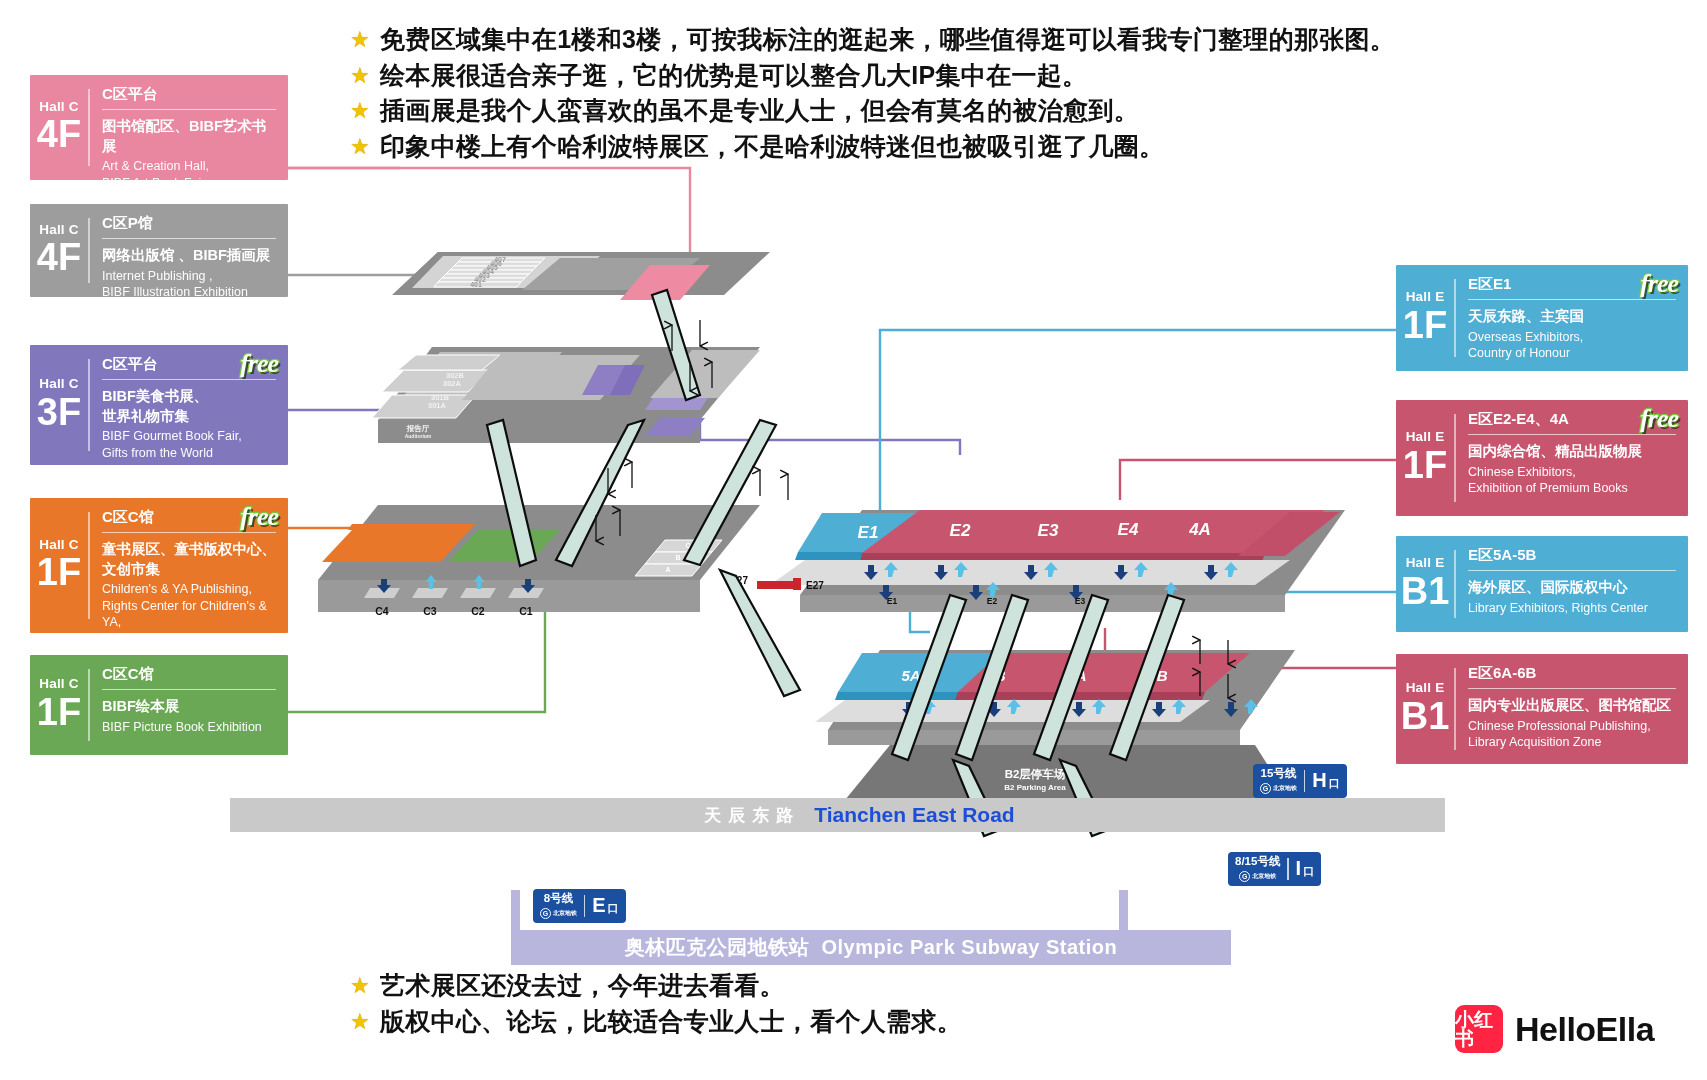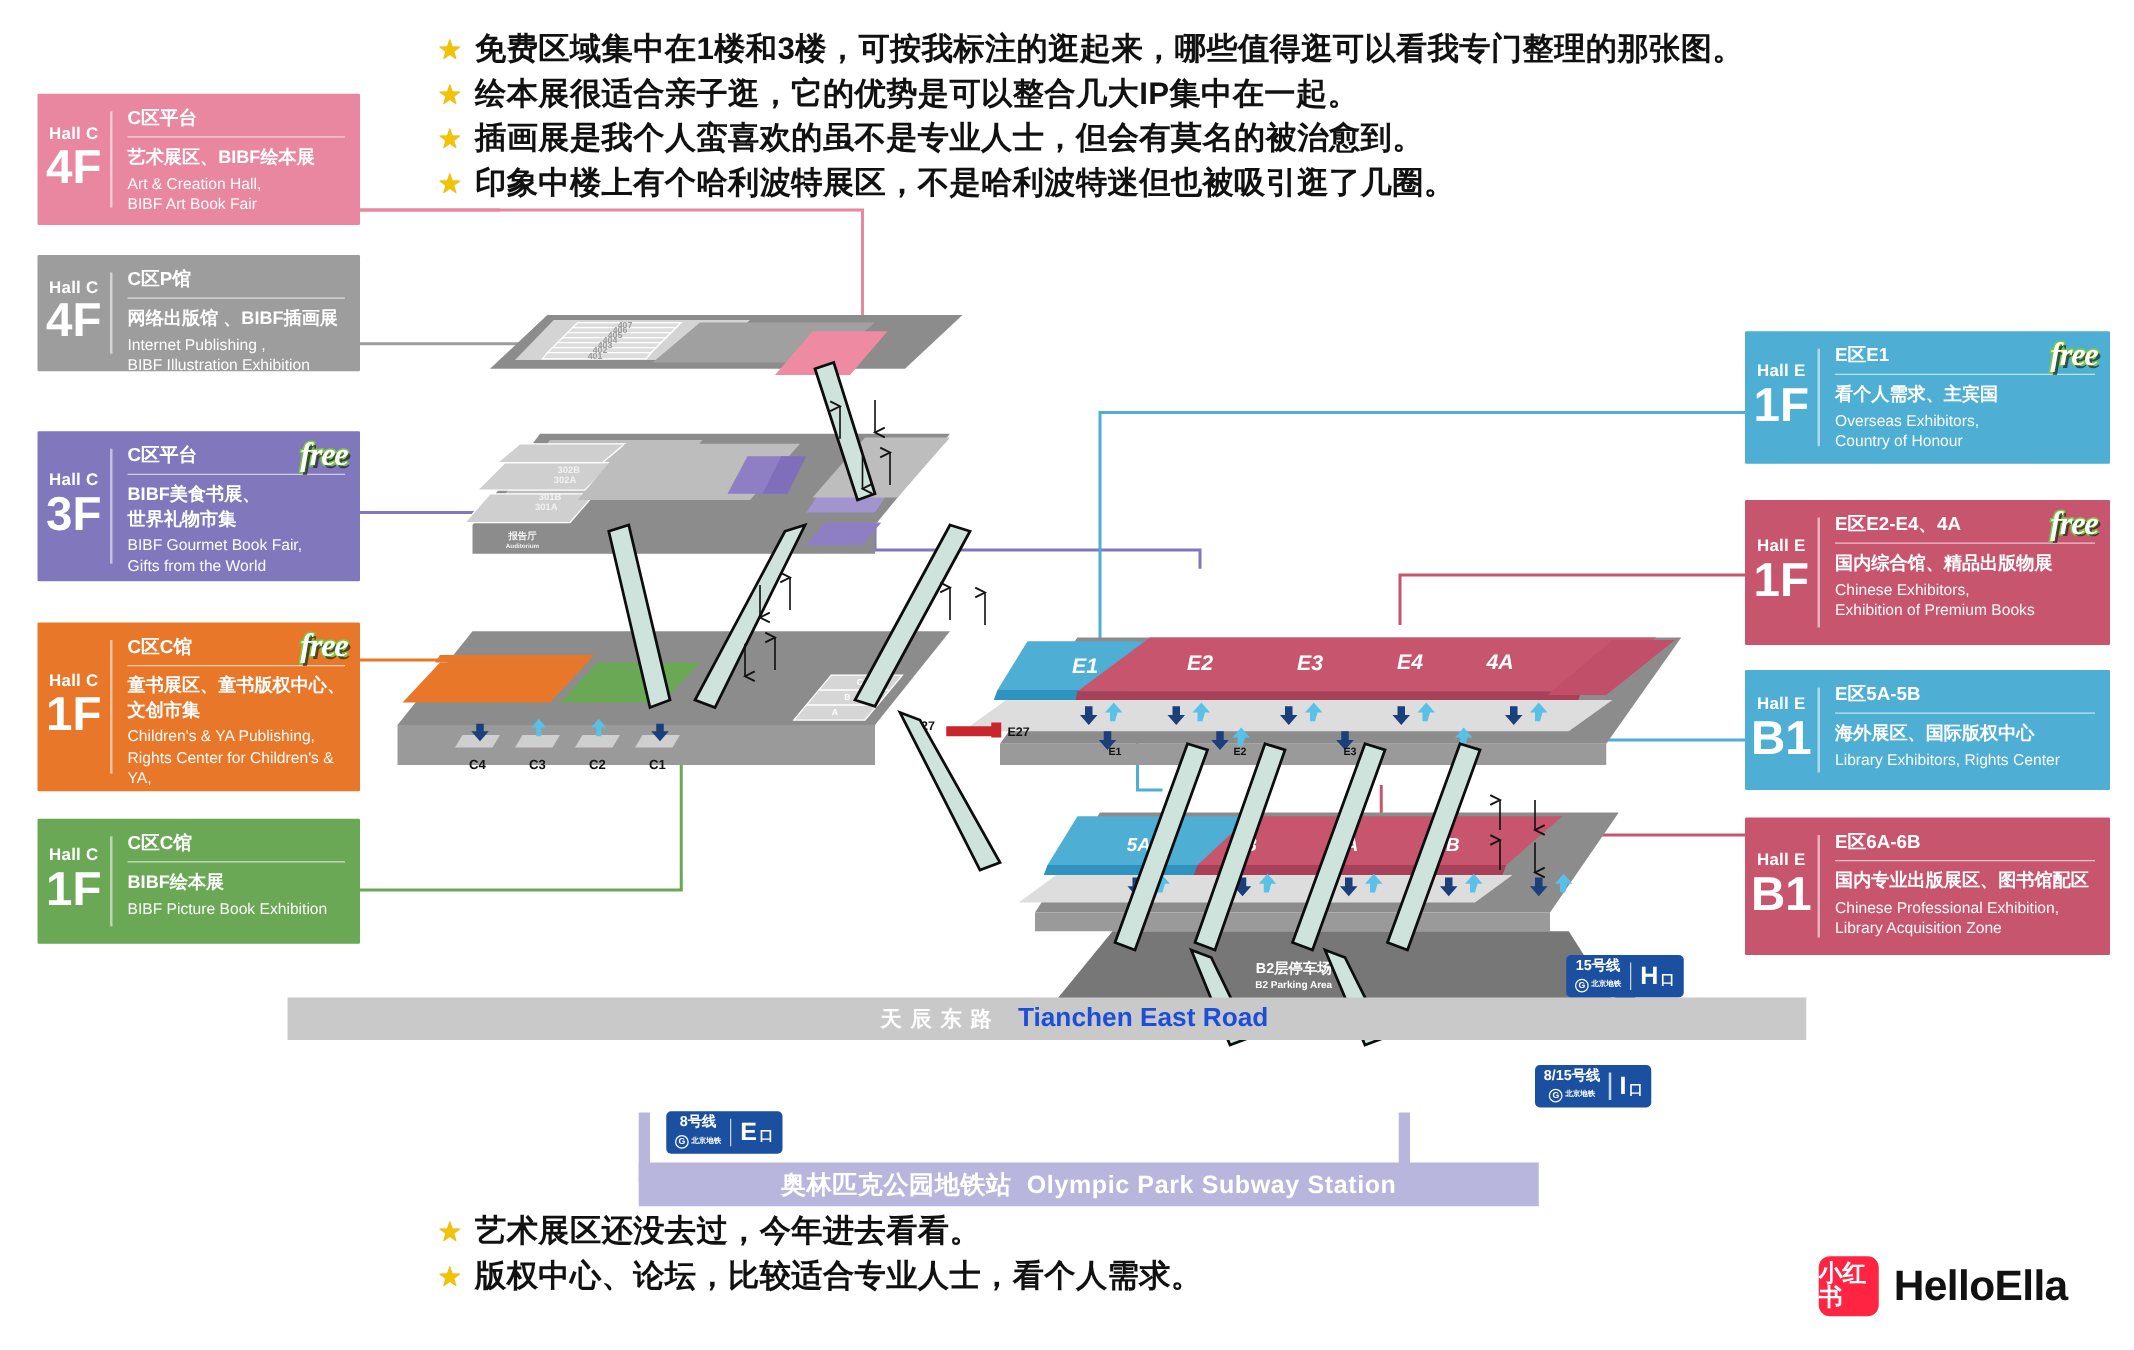--- a/index.html
+++ b/index.html
@@ -374,21 +374,21 @@
   </div>
 
   <div class="card" style="left:30px; top:75px; width:258px; height:105px; background:#e8879f;">
     <div class="card-left">
       <div class="card-hall">Hall C</div>
       <div class="card-floor">4F</div>
     </div>
     <div class="card-div"></div>
     <div class="card-body">
       <span class="card-zone">C区平台</span>
-      <div class="card-cn">艺术展区、BIBF绘本展</div>
+      <div class="card-cn">图书馆配区、BIBF艺术书展</div>
       <div class="card-en">
         <div>Art &amp; Creation Hall,</div>
           <div>BIBF Art Book Fair</div>
       </div>
     </div>
   </div>
 
   <div class="card" style="left:30px; top:204px; width:258px; height:93px; background:#9d9d9d;">
     <div class="card-left">
       <div class="card-hall">Hall C</div>
@@ -459,21 +459,21 @@
 
   <div class="card" style="left:1396px; top:265px; width:292px; height:106px; background:#4eaed4;">
     <div class="card-left">
       <div class="card-hall">Hall E</div>
       <div class="card-floor">1F</div>
     </div>
     <div class="card-div"></div>
     <div class="card-body">
       <span class="free-badge"><span>free</span></span>
       <span class="card-zone">E区E1</span>
-      <div class="card-cn">看个人需求、主宾国</div>
+      <div class="card-cn">天辰东路、主宾国</div>
       <div class="card-en">
         <div>Overseas Exhibitors,</div>
           <div>Country of Honour</div>
       </div>
     </div>
   </div>
 
   <div class="card" style="left:1396px; top:400px; width:292px; height:116px; background:#c7556e;">
     <div class="card-left">
       <div class="card-hall">Hall E</div>
@@ -509,21 +509,21 @@
   <div class="card" style="left:1396px; top:654px; width:292px; height:110px; background:#c7556e;">
     <div class="card-left">
       <div class="card-hall">Hall E</div>
       <div class="card-floor">B1</div>
     </div>
     <div class="card-div"></div>
     <div class="card-body">
       <span class="card-zone">E区6A-6B</span>
       <div class="card-cn">国内专业出版展区、图书馆配区</div>
       <div class="card-en">
-        <div>Chinese Professional Exhibition,</div>
+        <div>Chinese Professional Publishing,</div>
           <div>Library Acquisition Zone</div>
       </div>
     </div>
   </div>
 
   <div class="metro" style="left:1253px; top:764px;">
     <div class="metro-left">
       <div class="metro-line">15号线</div>
       <div class="metro-logo">
         <div class="metro-logo-badge">G</div>

